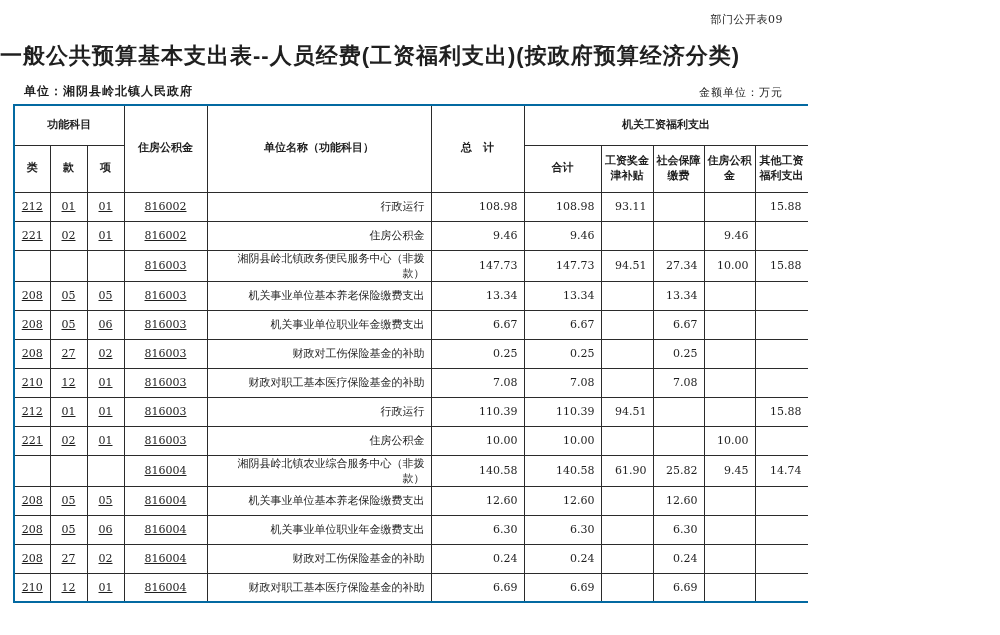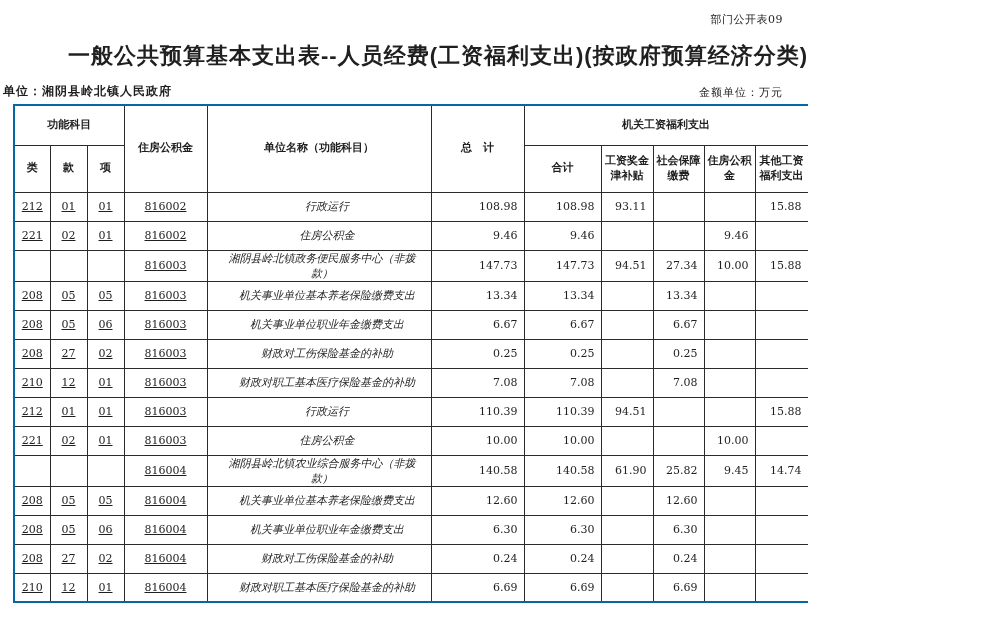--- a/index.html
+++ b/index.html
@@ -11,26 +11,26 @@
     font-family: "DejaVu Serif", "Liberation Serif", serif;
   }
   .page { position: relative; width: 808px; height: 635px; overflow: hidden; }
 
   .doc-ref {
     position: absolute; top: 12px; right: 25px;
     font-size: 11px; letter-spacing: 0.5px;
   }
   .title {
     position: absolute; top: 41px; left: 0; width: 100%;
-    margin: 0; text-align: right;
+    margin: 0; text-align: left;
     font-family: "Liberation Sans", "DejaVu Sans", sans-serif;
     font-size: 22px; font-weight: bold; letter-spacing: 1px;
   }
   .meta-row {
-    position: absolute; top: 83px; left: 3px; right: 25px;
+    position: absolute; top: 83px; left: 24px; right: 25px;
     display: flex; justify-content: space-between; align-items: flex-end;
   }
   .unit-label { font-weight: bold; font-size: 12px; letter-spacing: 1px; }
   .amount-unit-label { font-size: 11px; letter-spacing: 1px; }
 
   table.budget {
     position: absolute; top: 104px; left: 13px;
     width: 974px;
     border-collapse: collapse;
     table-layout: fixed;
@@ -44,21 +44,21 @@
     font-weight: bold; font-size: 11px; text-align: center;
     padding: 1px 2px; line-height: 1.35;
   }
   thead tr.h1 { height: 40px; }
   thead tr.h2 { height: 47px; }
   th.grp { border-bottom: 2px solid #2b2b2b; }
   tbody tr { height: 29px; }
   tbody td { font-size: 11px; padding: 0 6px; }
   td.c { text-align: center; text-decoration: underline; }
   td.n { text-align: right; padding-right: 6px; }
-  td.name { text-align: center; font-style: italic; }
+  td.name { text-align: right; }
   td.name-detail { padding-left: 22px; }
   td.name-unit { padding-left: 12px; }
 </style>
 </head>
 <body>
 
 <div class="page">
 
   <div class="doc-ref">部门公开表09</div>
 

